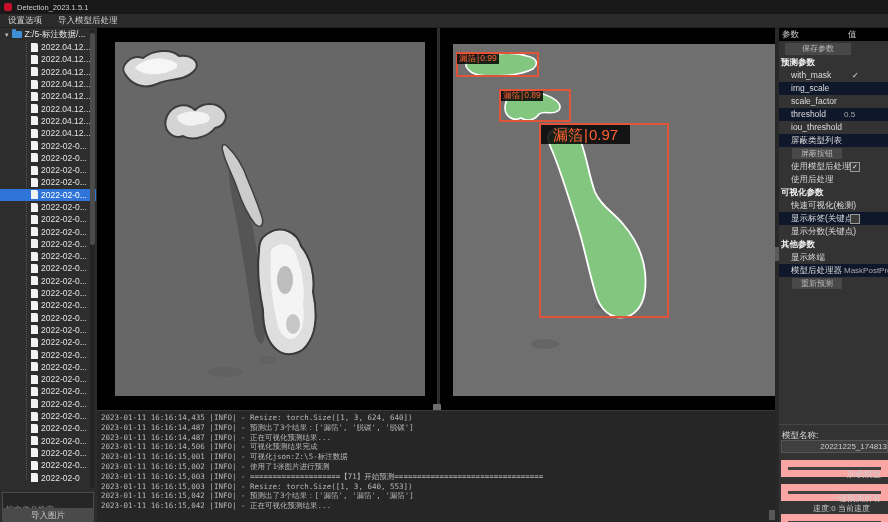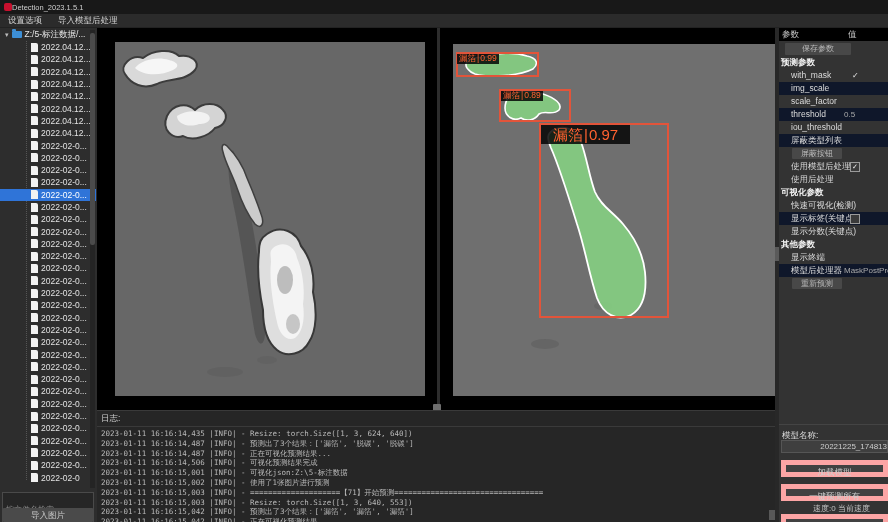--- a/index.html
+++ b/index.html
@@ -1,20 +1,20 @@
 <!DOCTYPE html>
 <html><head>
 <meta charset="utf-8">
 <style>
   html,body{margin:0;padding:0}
   body{width:888px;height:522px;position:relative;background:#2d2d2d;overflow:hidden;
        font-family:"Liberation Sans","DejaVu Sans",sans-serif;color:#ddd;-webkit-font-smoothing:none}
   
   .titlebar{position:absolute;left:0;top:0;width:888px;height:14px;background:#181818;
-            display:flex;align-items:center;padding-left:4px;box-sizing:border-box}
+            display:flex;align-items:center;gap:5px;padding-left:4px;box-sizing:border-box}
   .app-icon{width:8px;height:8px;background:#c8102e;border-radius:2px}
   .title-text{font-size:7.5px;color:#cfcfcf}
   
   .menubar{position:absolute;left:0;top:14px;width:888px;height:14px;background:#2b2b2b;
            border-bottom:1px solid #222;display:flex;gap:16px;align-items:flex-end;padding-left:8px;box-sizing:border-box}
   .menu-item{font-size:8.5px;color:#d2d2d2}
   
   .tree{position:absolute;left:0;top:28px;width:96px;height:462px;background:#2d2d2d;overflow:hidden}
   .tree-root{display:flex;align-items:center;gap:3px;height:13px;padding-left:5px;font-size:8.5px;color:#e8e8e8;white-space:nowrap}
   .arrow{font-size:7px;color:#bdbdbd}
@@ -70,22 +70,22 @@
   .p-row.striped{background:#0f172a}
   .p-btn{margin:1px 0 1px 13px;width:50px;height:11px;line-height:11px;background:#484848;
          font-size:8px;color:#b9b9b9;text-align:center;border-radius:1px}
   .check{color:#e8e8e8;padding-left:8px}
   .cb{display:inline-block;width:8px;height:8px;border:1px solid #9a9a9a;background:#3a3a3a;
       line-height:8px;font-size:7px;text-align:center;color:#eee;margin:2px 0 0 6px;vertical-align:top}
   .m-sep{position:absolute;left:0;top:396px;width:109px;border-top:1px solid #444}
   .m-label{position:absolute;top:402px;left:3px;font-size:8.5px;color:#dddddd}
   .m-field{position:absolute;top:412px;left:2px;width:107px;height:13px;background:#3f3f3f;border:1px solid #555;
            box-sizing:border-box;font-size:8px;color:#cccccc;text-align:right;line-height:11px;white-space:nowrap;overflow:hidden}
-  .m-btn{position:absolute;left:2px;width:107px;height:17px;background:#414141;border:5px solid #fca5a5;
-         box-sizing:border-box;text-align:center;line-height:15px;font-size:8.5px;color:#cfcfcf}
+  .m-btn{position:absolute;left:2px;width:107px;height:17px;background:#414141;border:7px solid #fca5a5;
+         box-sizing:border-box;text-align:right;line-height:15px;font-size:8.5px;color:#cfcfcf}
   .m-btn1{top:432px}
   .m-btn2{top:456px}
   .m-speed{position:absolute;top:475px;left:34px;width:75px;font-size:8px;color:#c0c0c0;white-space:nowrap;overflow:hidden}
   .m-btn3{top:486px;height:18px;line-height:16px}
 </style>
 </head>
 <body>
 
 <div class="titlebar">
   <div class="app-icon"></div>
@@ -296,21 +296,20 @@
     <span>漏箔</span><span class="sep">|</span><span>0.89</span>
   </div>
   <div class="det-label l3">
     <span>漏箔</span><span class="sep">|</span><span>0.97</span>
   </div>
 </div>
 
 <div class="splitter-grip"></div>
 
 <div class="log">
-  <div class="log-header">日志:</div>
   <div class="log-lines" id="log-lines"><div>2023-01-11 16:16:14,435 |INFO| - Resize: torch.Size([1, 3, 624, 640])</div><div>2023-01-11 16:16:14,487 |INFO| - 预测出了3个结果：['漏箔', '脱碳', '脱碳']</div><div>2023-01-11 16:16:14,487 |INFO| - 正在可视化预测结果...</div><div>2023-01-11 16:16:14,506 |INFO| - 可视化预测结果完成</div><div>2023-01-11 16:16:15,001 |INFO| - 可视化json:Z:\5-标注数据</div><div>2023-01-11 16:16:15,002 |INFO| - 使用了1张图片进行预测</div><div>2023-01-11 16:16:15,003 |INFO| - ====================【71】开始预测=================================</div><div>2023-01-11 16:16:15,003 |INFO| - Resize: torch.Size([1, 3, 640, 553])</div><div>2023-01-11 16:16:15,042 |INFO| - 预测出了3个结果：['漏箔', '漏箔', '漏箔']</div><div>2023-01-11 16:16:15,042 |INFO| - 正在可视化预测结果...</div></div>
   <div class="log-thumb"></div>
 </div>
 
 <div class="rs-scrolltrack"></div>
 <div class="rs-thumb"></div>
 
 <div class="params">
   <div class="p-header">
     <span class="c1">参数</span>

